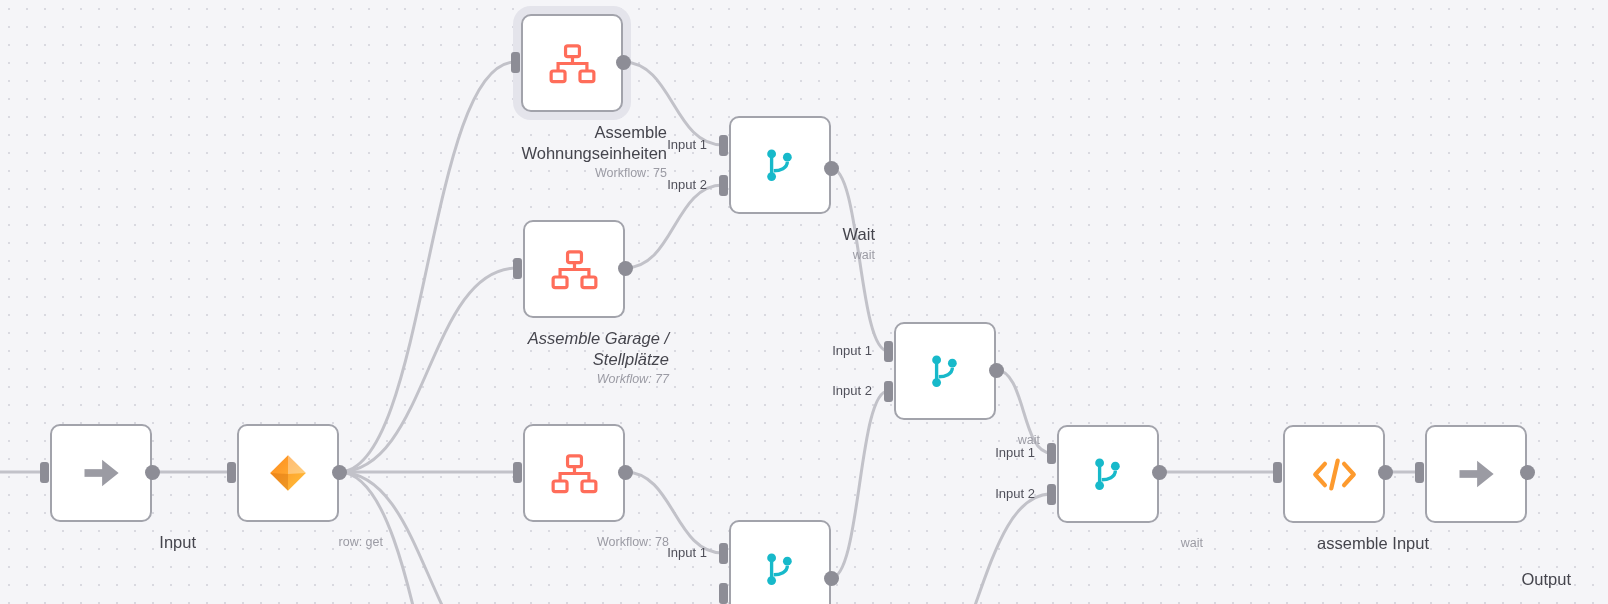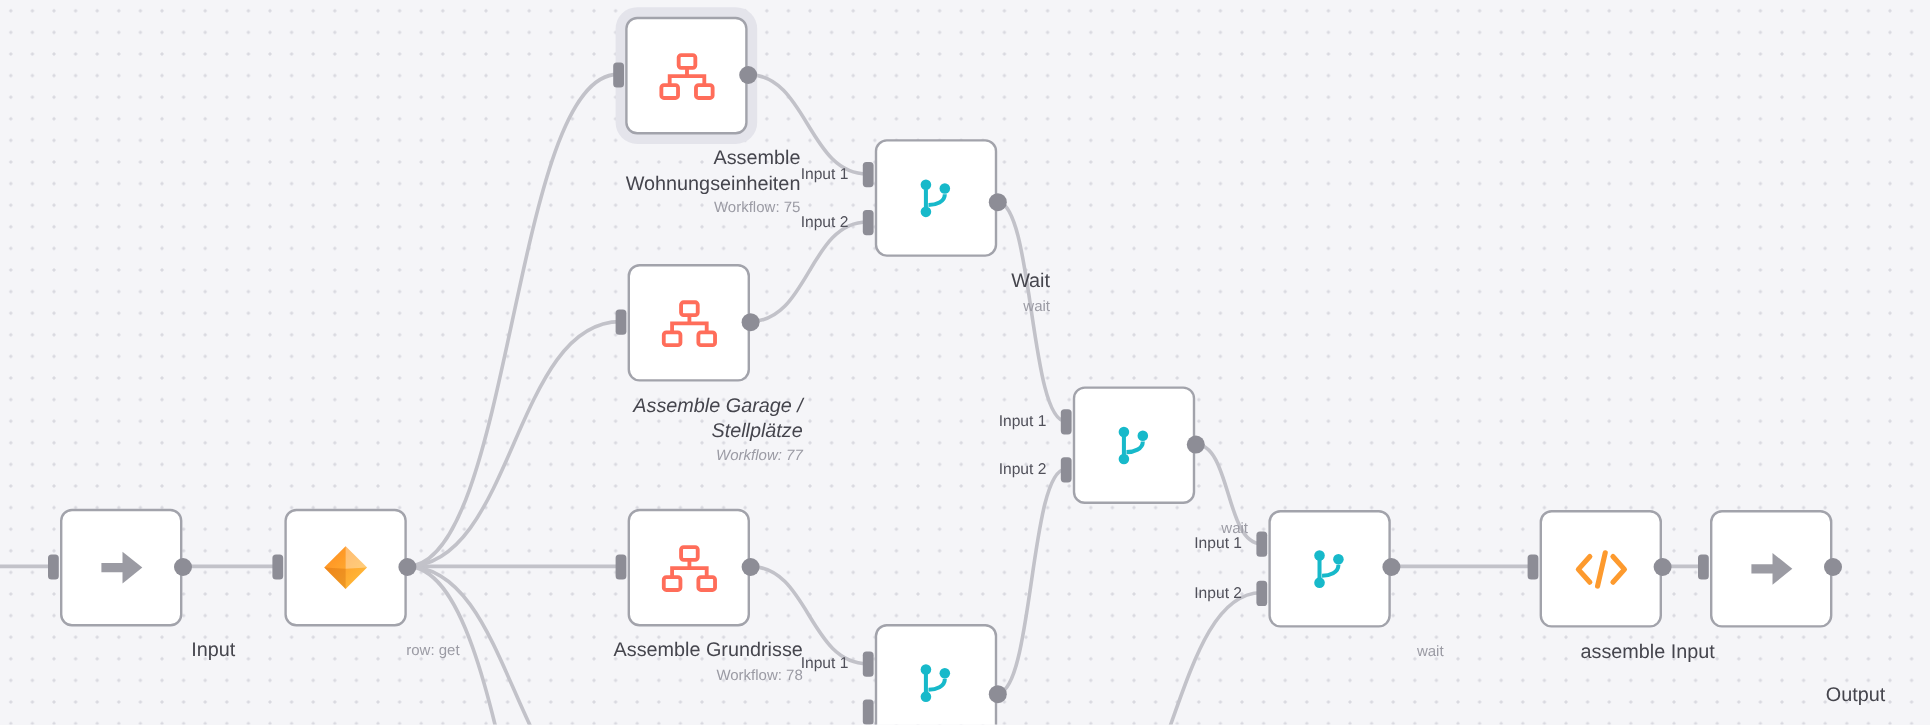--- a/index.html
+++ b/index.html
@@ -135,21 +135,20 @@
               <rect x="2" y="26" width="13" height="10" rx="2"></rect>
               <rect x="29" y="26" width="13" height="10" rx="2"></rect>
               <path d="M22 12.5 V19 M8.5 26 V19 H35.5 V26"></path>
             </g>
           </svg>
         </span>
       </div>
       <div class="in-port" style="left: 513px; top: 461.5px;"></div>
       <div class="out-dot" style="left: 617.5px; top: 464.5px;"></div>
       <div class="node-label" style="left: 479px; top: 532px;">
-        <div class="node-title">Assemble Grundrisse</div>
         <div class="node-sub">Workflow: 78</div>
       </div>
       <div class="node" style="left: 729px; top: 116px;">
         <span class="icon">
           <svg viewBox="0 0 40 40" width="42" height="42">
             <g fill="none" stroke="#17b9ca" stroke-width="3.2">
               <path d="M12 13 V28"></path>
               <path d="M27 17 C27 23 20 25.5 14 25.5"></path>
             </g>
             <circle cx="12" cy="9.5" r="4.2" fill="#17b9ca"></circle>

